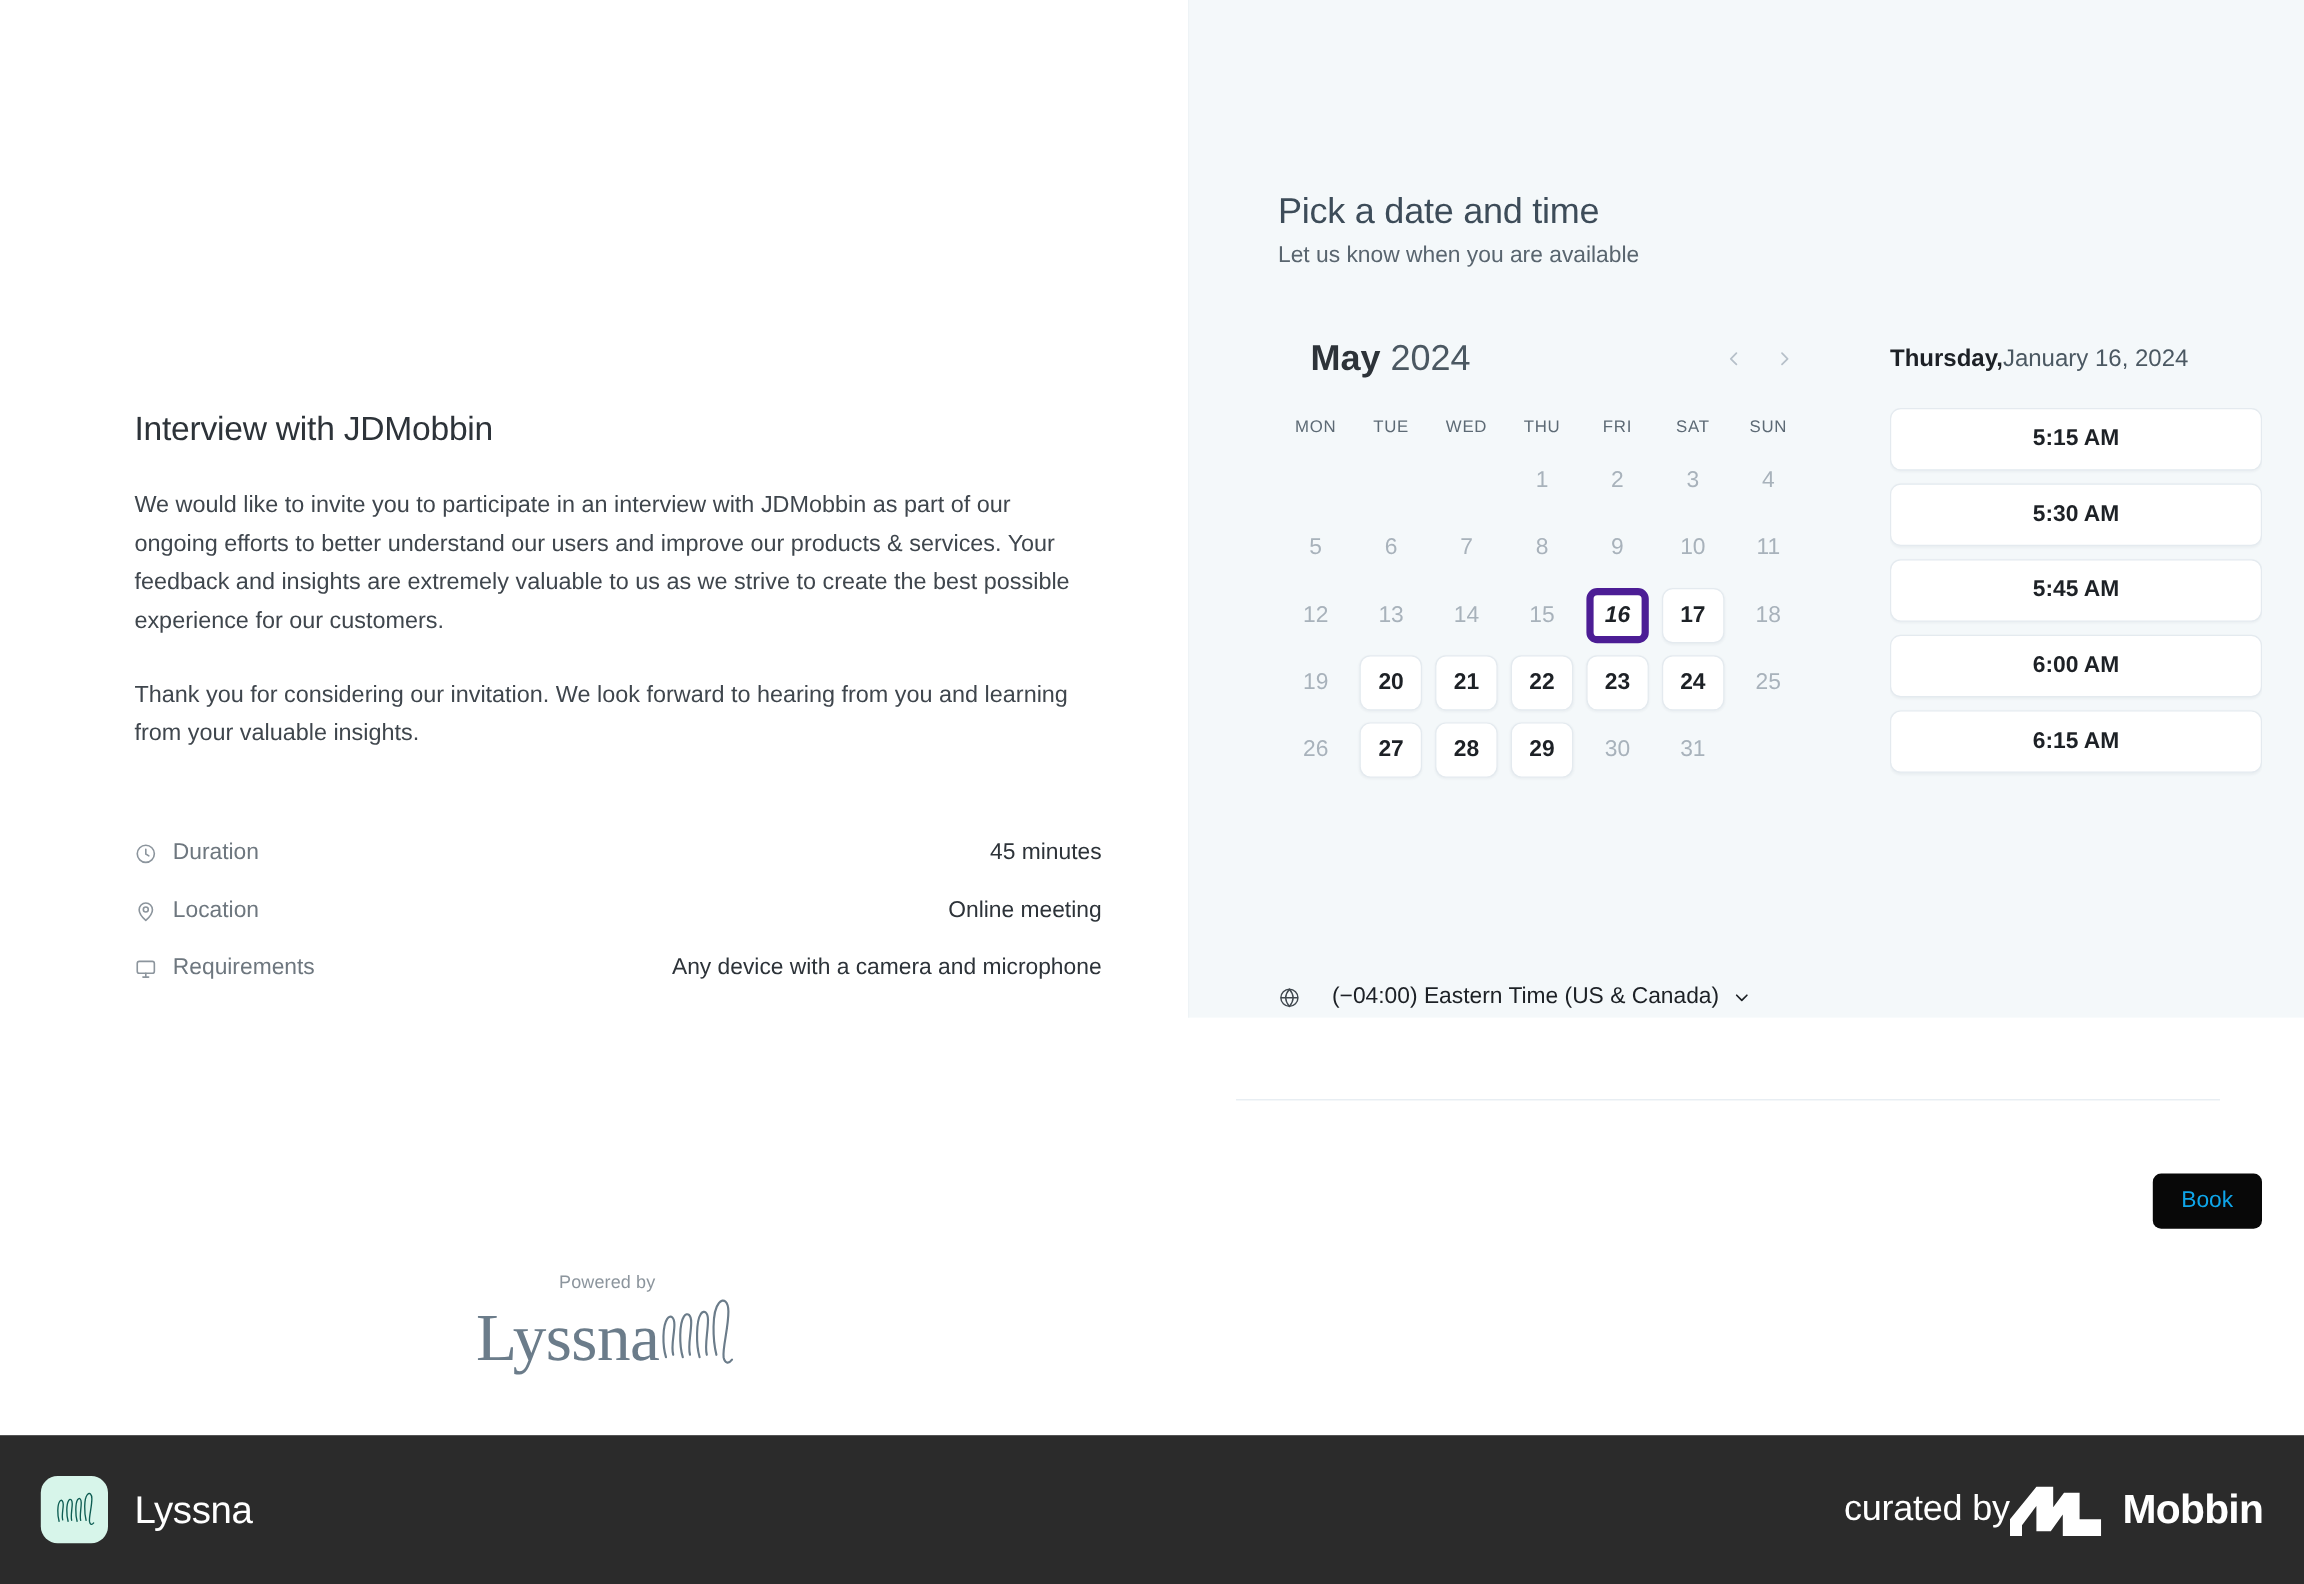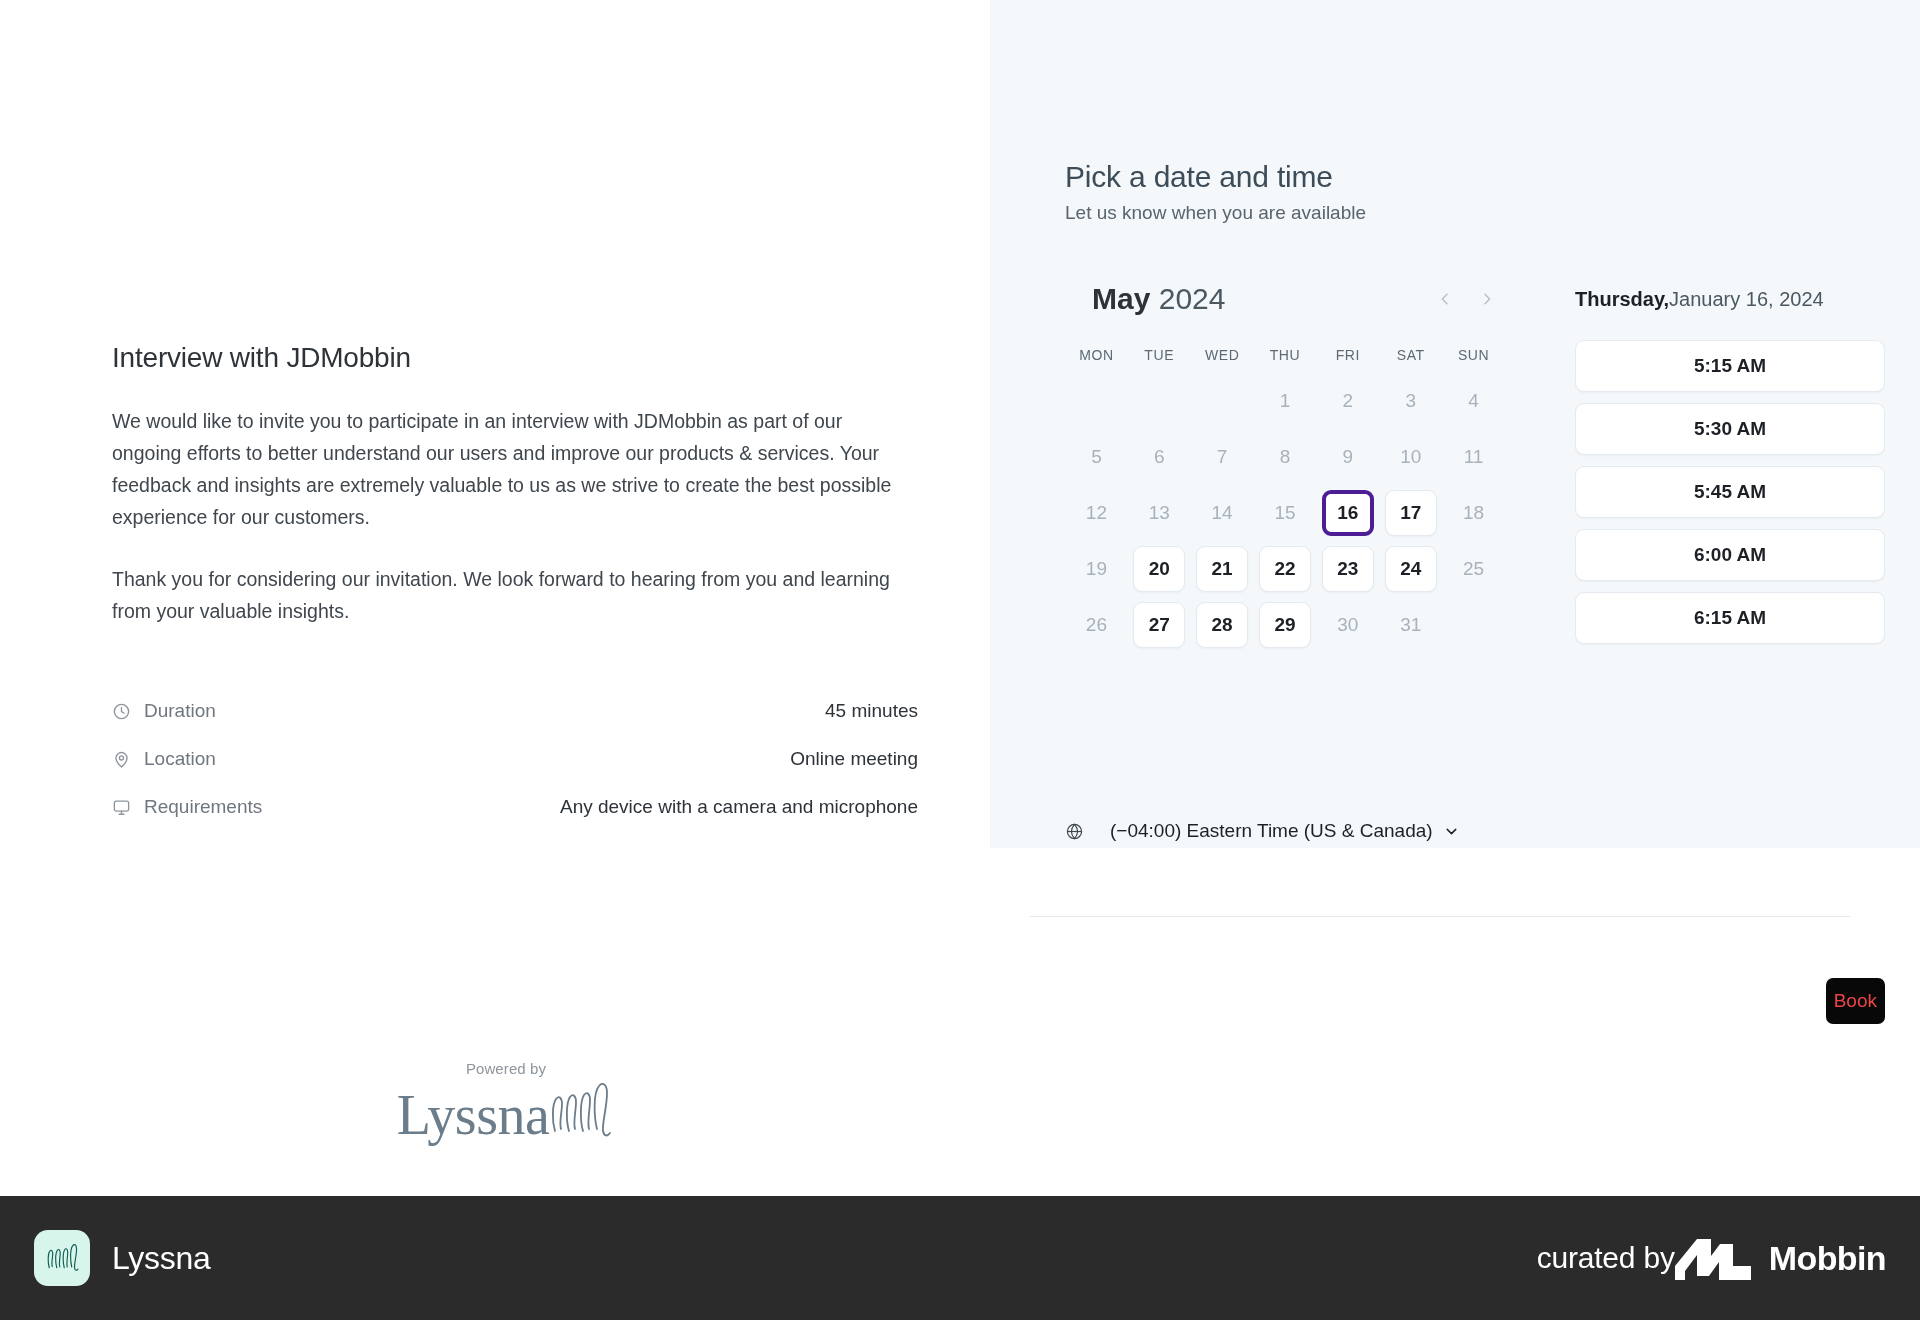--- a/index.html
+++ b/index.html
@@ -223,23 +223,24 @@
     color: #1d2126;
     font-weight: 700;
     border: 1.5px solid #e4eaef;
     box-shadow: 0 1px 2px rgba(40,60,80,0.05);
     cursor: pointer;
   }
   .day.selected {
     background: #ffffff;
     color: #1d2126;
     font-weight: 700;
-    border: 4px solid #4c1d95;
+    border: 6px solid #4c1d95;
     box-shadow: none;
     cursor: pointer;
+    font-style: italic;
   }
 
   
   .slots-col {
     flex: 0 0 310px;
     width: 310px;
     margin-left: 70px;
   }
   .slots-date {
     font-size: 20px;
@@ -311,25 +312,25 @@
   .book-wrap {
     position: absolute;
     left: 74px;
     top: 978px;
     width: 820px;
     display: flex;
     justify-content: flex-end;
   }
   .book-btn {
     background: #080808;
-    color: #ef4444;
+    color: #0ea5e9;
     border: none;
     border-radius: 7px;
     height: 46px;
-    padding: 0 8px;
+    padding: 0 24px;
     font-size: 19px;
     font-family: "Liberation Sans", sans-serif;
     cursor: pointer;
   }
 
   
   .bottom-bar {
     position: absolute;
     left: 0; top: 1196px;
     width: 1920px; height: 124px;

